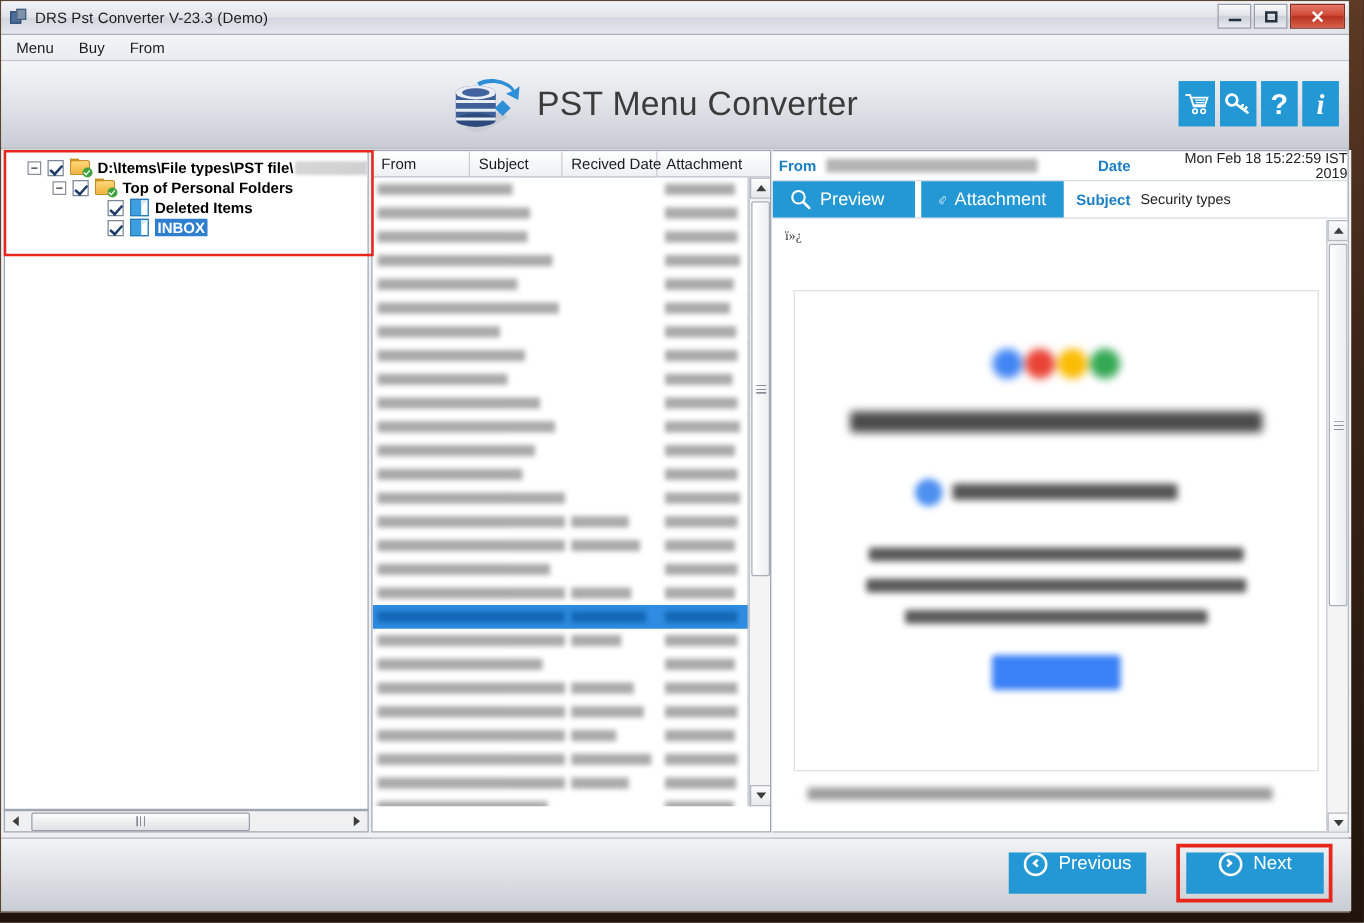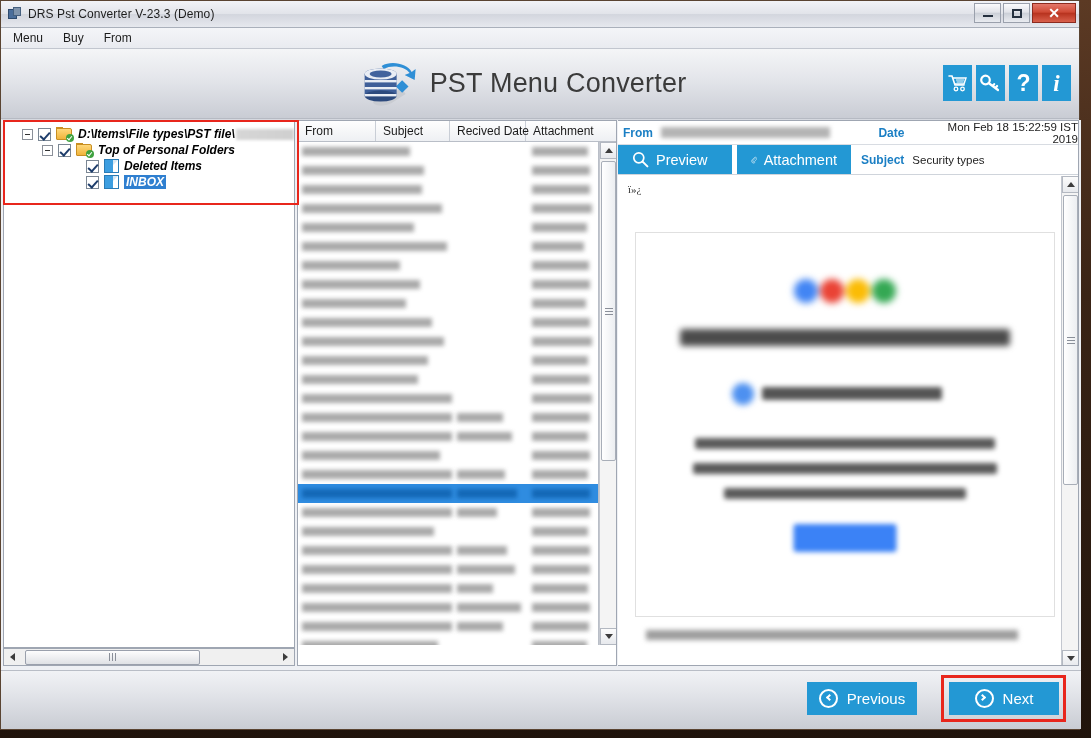--- a/index.html
+++ b/index.html
@@ -119,21 +119,21 @@
   .fold-y { width: 17px; height: 14px; position: relative; flex: none; margin-right: 5px; }
   .fold-y .bk { position: absolute; left: 0; top: 1px; width: 16px; height: 12px;
     background: linear-gradient(180deg,#ffd87a 0%,#f0b43c 100%); border: 1px solid #c98f22; border-radius: 1px 2px 1px 1px; }
   .fold-y .tab { position: absolute; left: 0; top: 0px; width: 7px; height: 3px; background: #eab43c; border: 1px solid #c98f22; border-bottom: none; }
   .fold-y .chk { position: absolute; right: -1px; bottom: -1px; width: 8px; height: 8px; border-radius: 50%; background: #3fa23f; }
   .fold-y .chk::after { content:""; position:absolute; left:2px; top:1px; width:2px; height:4px; border:solid #fff; border-width:0 1.5px 1.5px 0; transform: rotate(40deg); }
   .fold-b { width: 15px; height: 14px; position: relative; flex: none; margin-right: 5px; }
   .fold-b .bk { position: absolute; left: 0; top: 0; width: 15px; height: 14px; background: #3d9ee0; border: 1px solid #2a7bb5; }
   .fold-b .pg { position: absolute; right: 1px; top: 1px; width: 5px; height: 12px; background: #fff; }
   .fold-b .pg::before { content:""; position:absolute; left:0; top:0; width:0; height:0; border-left:5px solid #d8e8f4; border-bottom:5px solid transparent; }
-  .tlabel { font-size: 12px; color: #000; font-weight: bold; white-space: nowrap; font-style: italic; }
+  .tlabel { font-size: 12px; color: #000; font-weight: bold; white-space: nowrap; }
   .tlabel.sel { background: #2f7fd0; color: #fff; padding: 0 2px; }
   .redact {
     display: inline-block; height: 11px; width: 62px; vertical-align: middle;
     background: linear-gradient(90deg,#d6d6d6,#cfcfcf);
     filter: blur(1.4px); margin-left: 1px;
   }
   .tree-hscroll {
     position: absolute; left: 2px; top: 528px; width: 292px; height: 18px;
     background: #f0f0f0; border: 1px solid #9fa6b2; display: flex; align-items: center;
   }
@@ -256,21 +256,21 @@
   }
 
   
   .footer {
     position: absolute; left: 0; top: 669px; width: 1080px; height: 59px;
     background: linear-gradient(180deg,#f1f2f5 0%,#e2e4e9 40%,#c9ccd3 100%);
     border-top: 1px solid #b9bdc6;
   }
   .navbtn {
     position: absolute; top: 11px; height: 33px; background: #2398d4; color: #fff;
-    display: flex; align-items: center; justify-content: center; gap: 9px;
+    display: flex; align-items: flex-start; justify-content: center; gap: 9px;
     font-size: 15px; cursor: pointer;
   }
   .nav-prev { right: 164px; width: 110px; }
   .nav-next { right: 22px; width: 110px; }
   .next-redbox {
     position: absolute; right: 15px; top: 4px; width: 125px; height: 47px;
     border: 3px solid #e8261c; pointer-events: none;
   }
   .circ { width: 19px; height: 19px; border: 2px solid #fff; border-radius: 50%; position: relative; flex: none; }
   .circ .ar { position: absolute; left: 5px; top: 4px; width: 5px; height: 5px; border: solid #fff; border-width: 2px 2px 0 0; }

